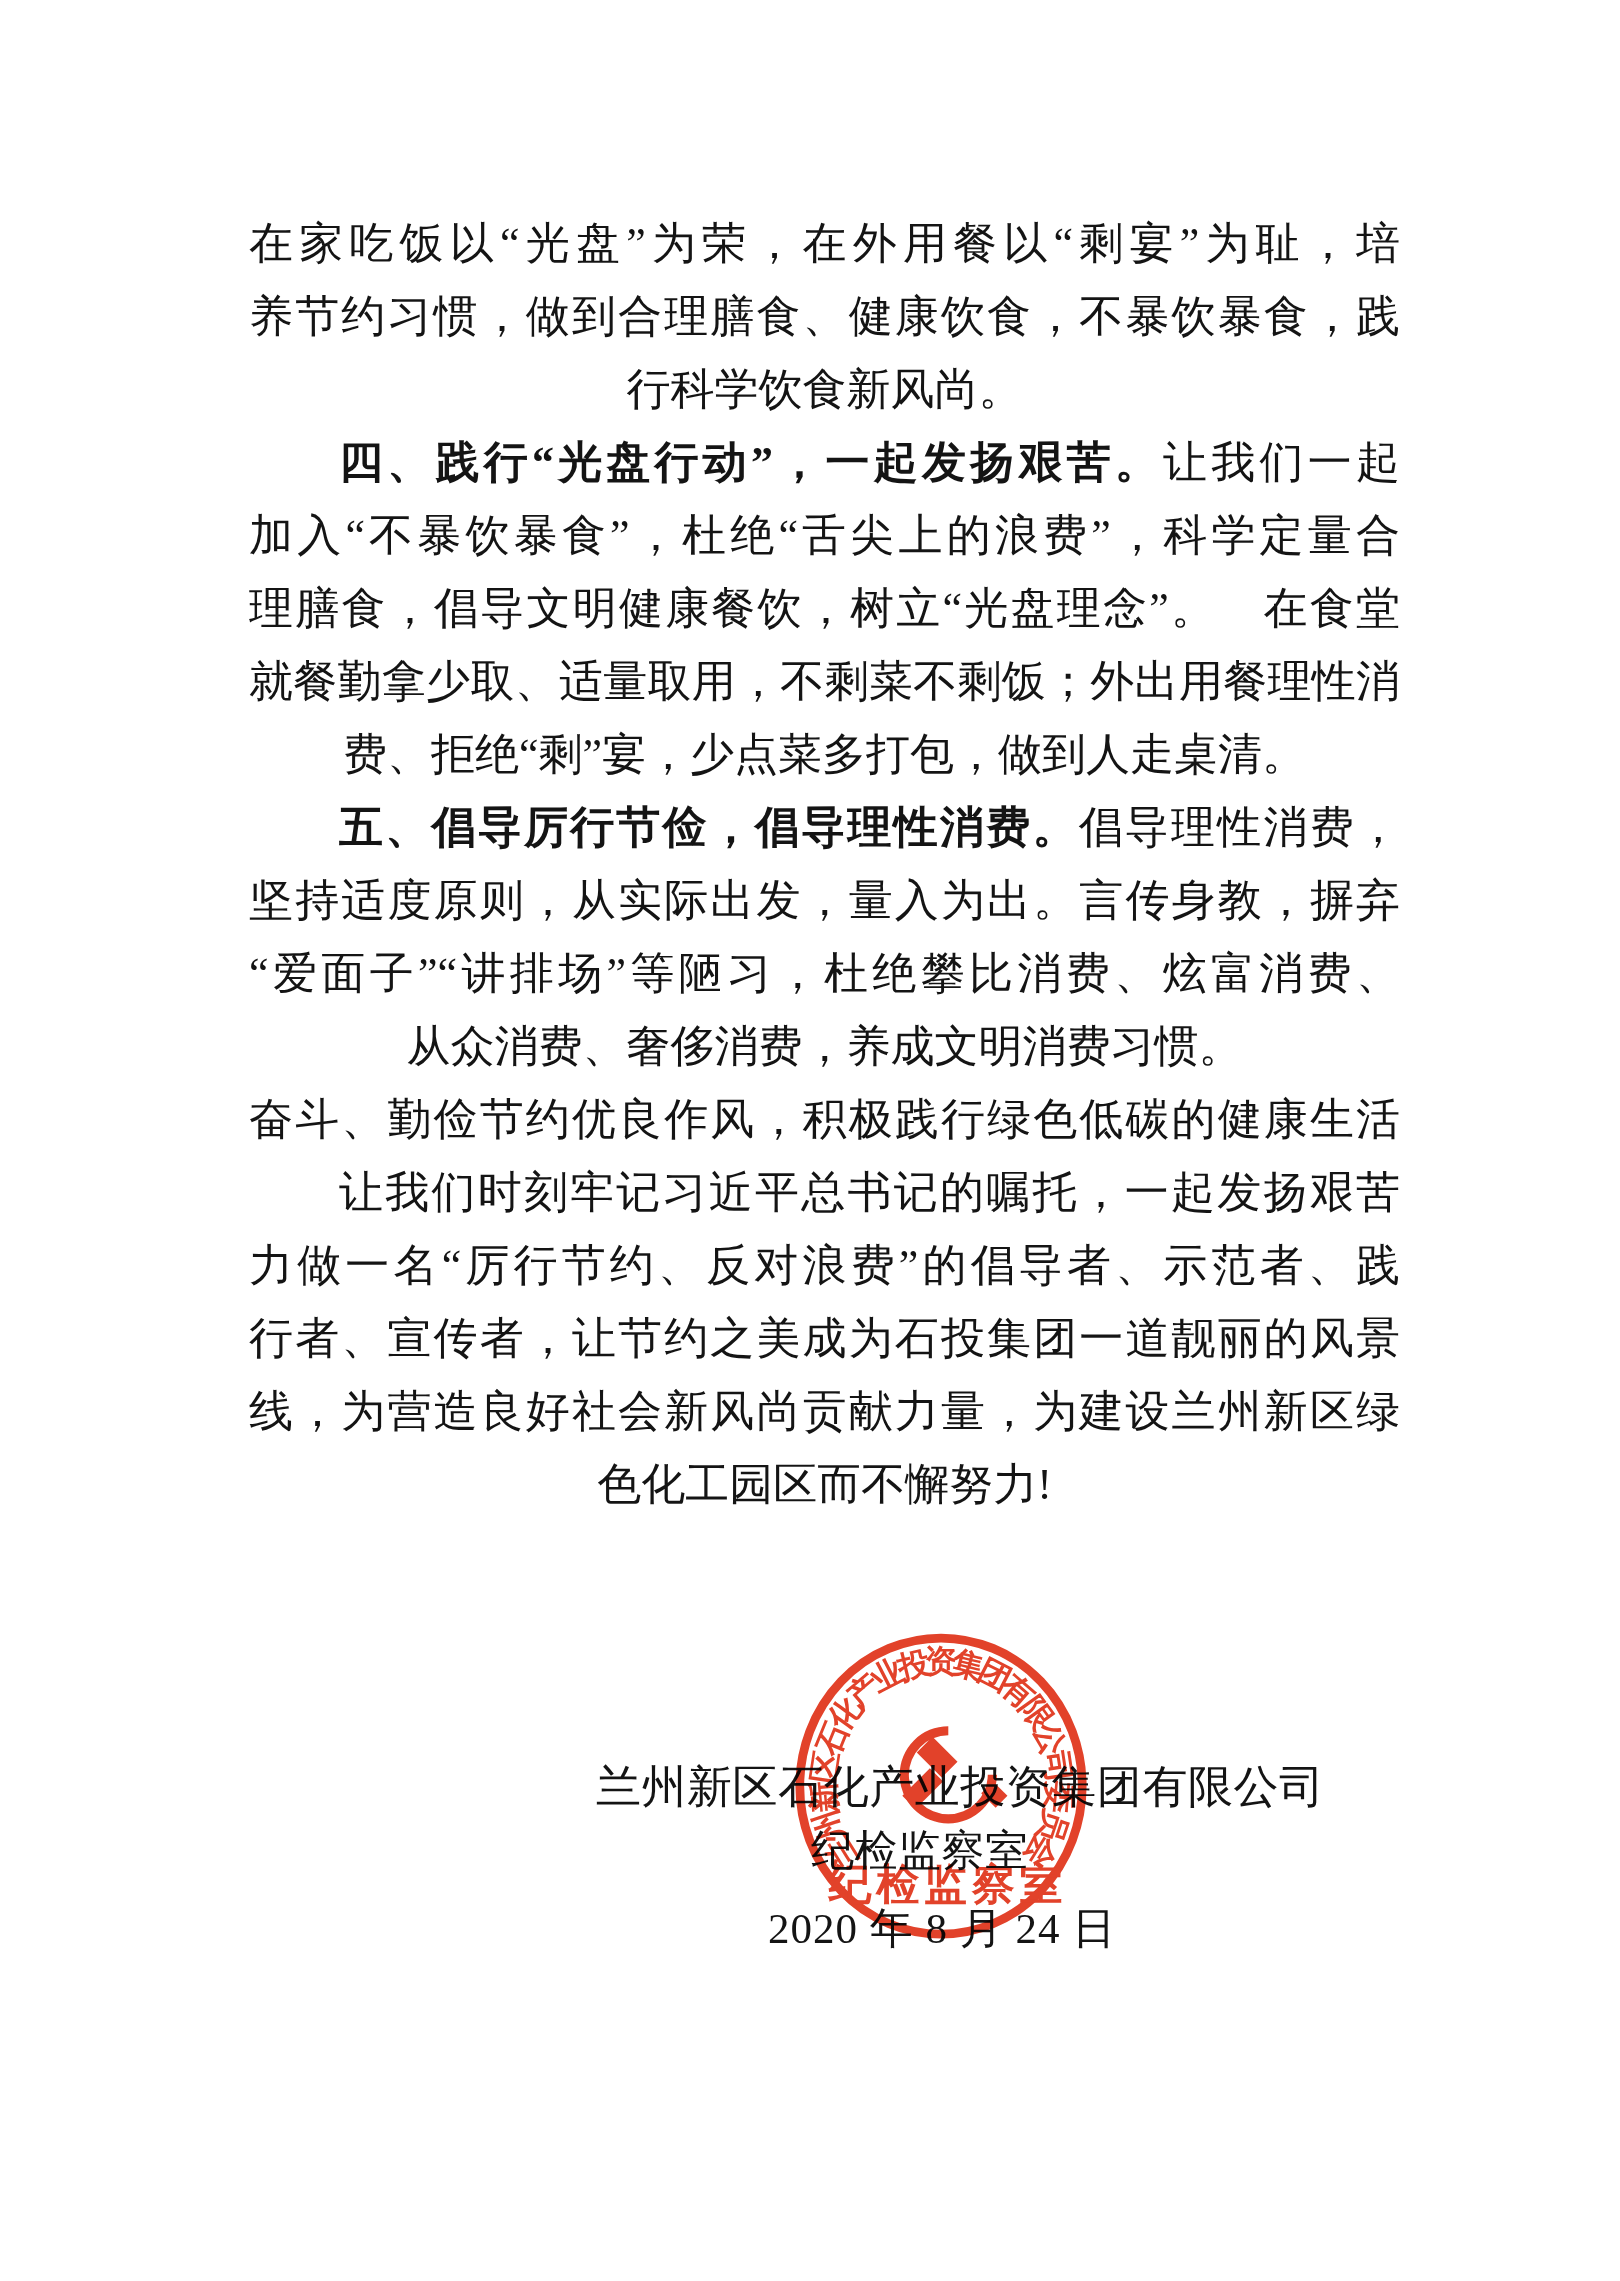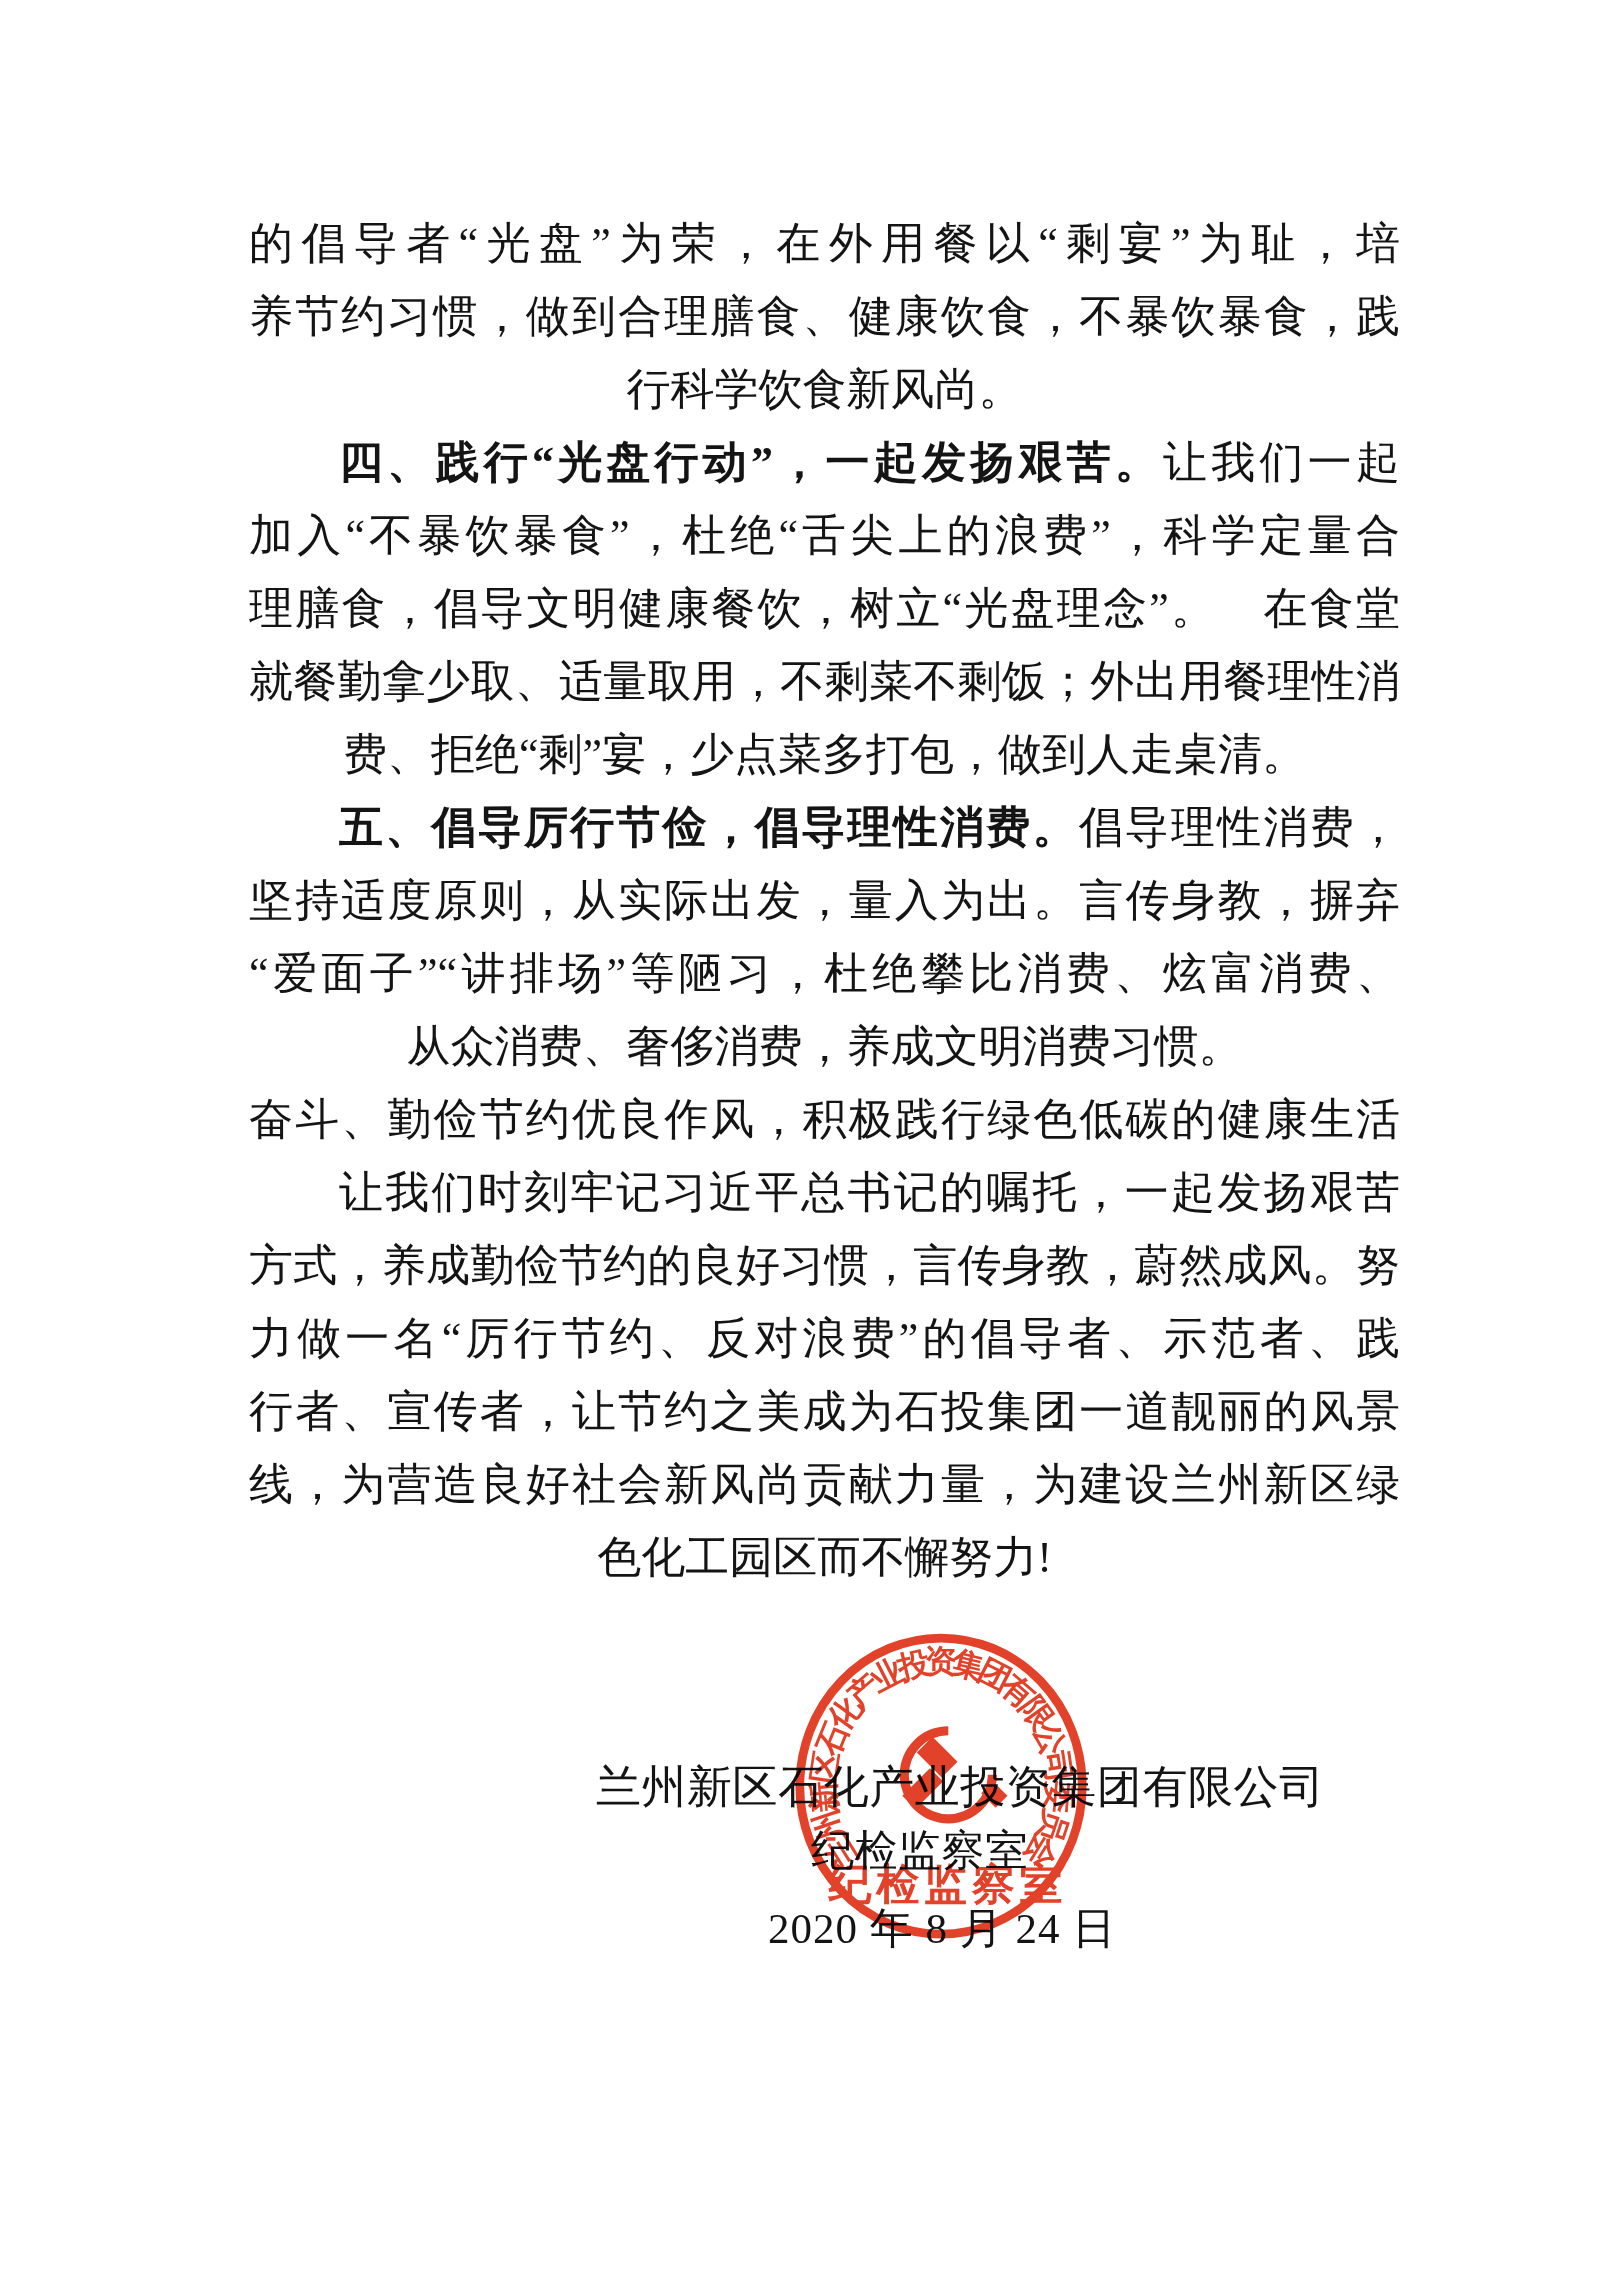--- a/index.html
+++ b/index.html
@@ -54,35 +54,34 @@
     font-size:43px; font-weight:bold; letter-spacing:4.9px;
     text-align:center; white-space:nowrap; line-height:1;
   }
 </style>
 </head>
 <body>
 
 <div class="page">
 
   <div class="body-text" id="body-lines">
-      <div class="line just"><span>的倡导者“光盘”为荣，在外用餐以“剩宴”为耻，培</span></div>
+      <div class="line just"><span>在家吃饭以“光盘”为荣，在外用餐以“剩宴”为耻，培</span></div>
       <div class="line just"><span>养节约习惯，做到合理膳食、健康饮食，不暴饮暴食，践</span></div>
       <div class="line"><span>行科学饮食新风尚。</span></div>
       <div class="line just ind"><span class="b">四、践行“光盘行动”，一起发扬艰苦。</span><span>让我们一起</span></div>
       <div class="line just"><span>加入“不暴饮暴食”，杜绝“舌尖上的浪费”，科学定量合</span></div>
       <div class="line just"><span>理膳食，倡导文明健康餐饮，树立“光盘理念”。　在食堂</span></div>
       <div class="line just"><span>就餐勤拿少取、适量取用，不剩菜不剩饭；外出用餐理性消</span></div>
       <div class="line"><span>费、拒绝“剩”宴，少点菜多打包，做到人走桌清。</span></div>
       <div class="line just ind"><span class="b">五、倡导厉行节俭，倡导理性消费。</span><span>倡导理性消费，</span></div>
       <div class="line just"><span>坚持适度原则，从实际出发，量入为出。言传身教，摒弃</span></div>
       <div class="line just"><span>“爱面子”“讲排场”等陋习，杜绝攀比消费、炫富消费、</span></div>
       <div class="line"><span>从众消费、奢侈消费，养成文明消费习惯。</span></div>
       <div class="line just"><span>奋斗、勤俭节约优良作风，积极践行绿色低碳的健康生活</span></div>
       <div class="line just ind"><span>让我们时刻牢记习近平总书记的嘱托，一起发扬艰苦</span></div>
-      <div class="line just"><span>方式，养成勤俭节约的良好习惯，言传身教，蔚然成风。努</span></div>
       <div class="line just"><span>力做一名“厉行节约、反对浪费”的倡导者、示范者、践</span></div>
       <div class="line just"><span>行者、宣传者，让节约之美成为石投集团一道靓丽的风景</span></div>
       <div class="line just"><span>线，为营造良好社会新风尚贡献力量，为建设兰州新区绿</span></div>
       <div class="line"><span>色化工园区而不懈努力!</span></div>
     </div>
 
   <div class="sig sig-org">兰州新区石化产业投资集团有限公司</div>
   <div class="sig sig-office">纪检监察室</div>
   <div class="sig sig-date">2020 年 8 月 24 日</div>
 

